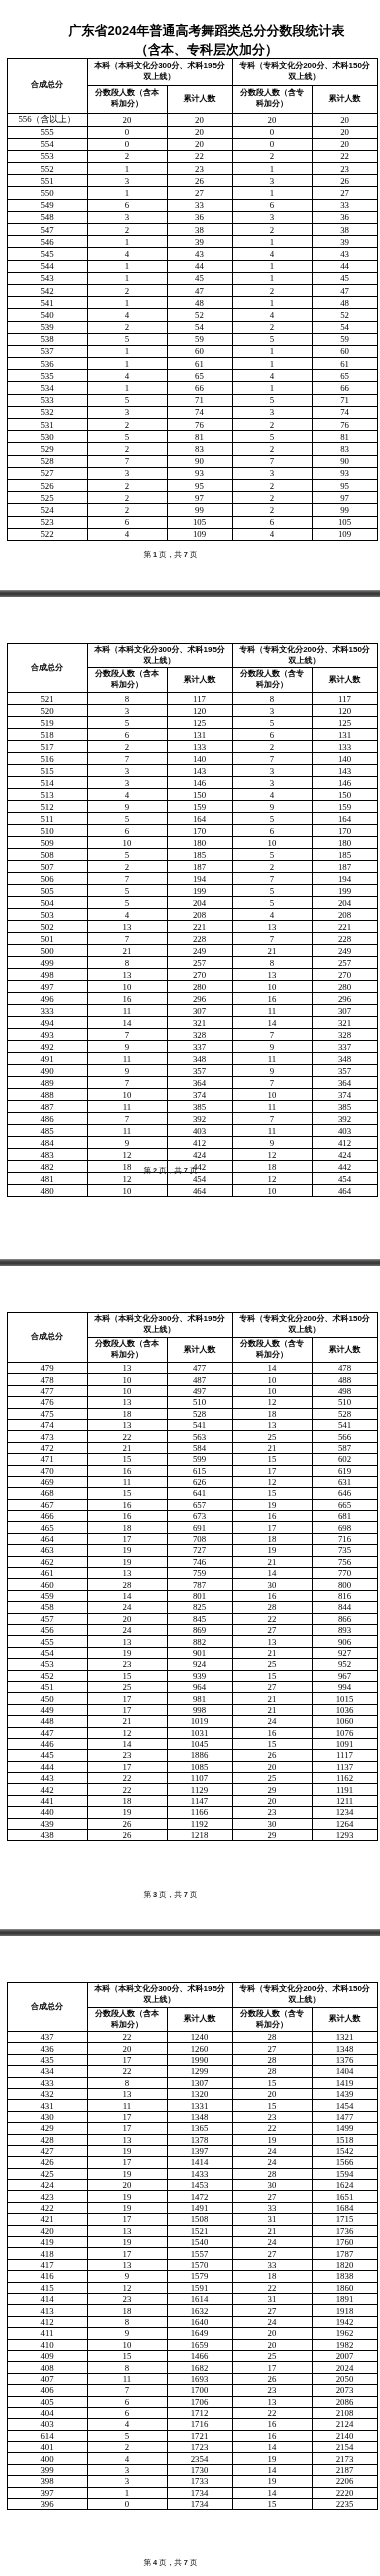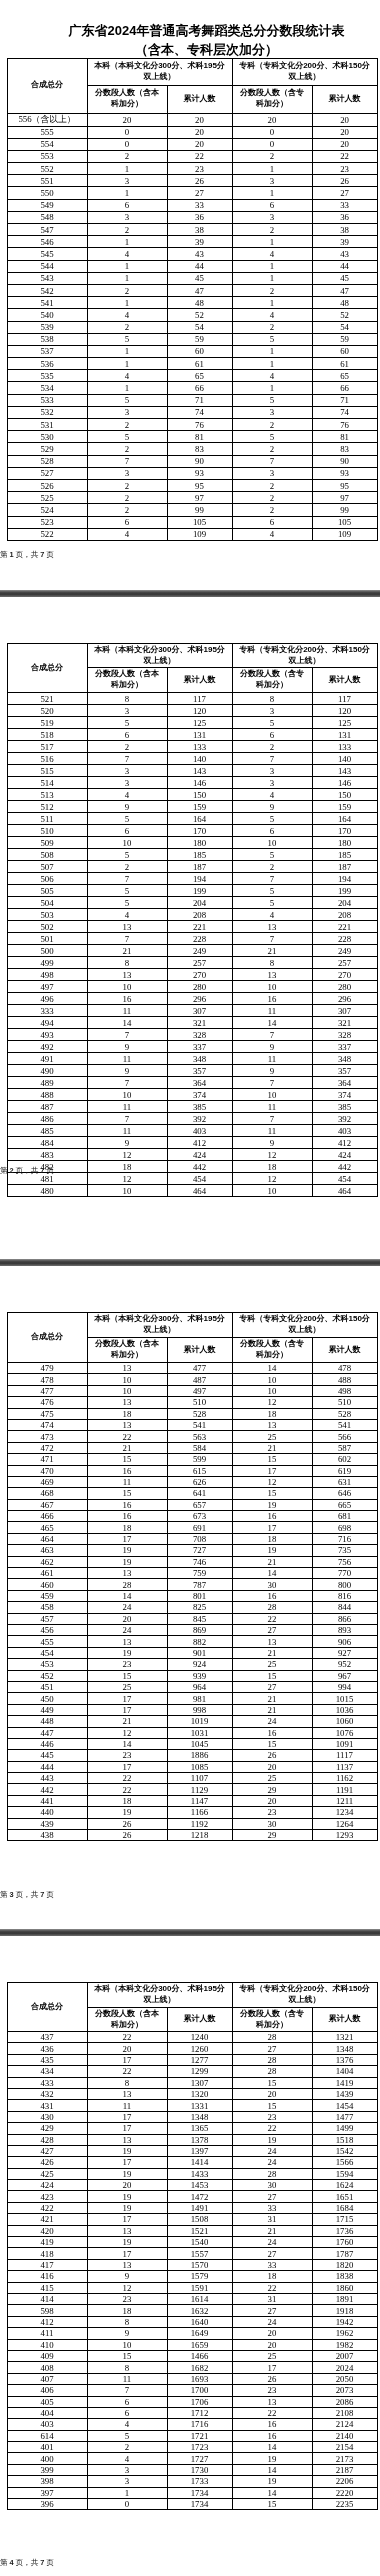--- a/index.html
+++ b/index.html
@@ -13,21 +13,21 @@
                border:1.2px solid #000;}
   .score-table th{font-family:"Liberation Sans","DejaVu Sans",sans-serif;font-weight:700;
                   font-size:8px;line-height:1.32;text-align:center;vertical-align:middle;
                   padding:0.6px 5.9px;border:1.2px solid #000;border-left-width:0.6px;border-right-width:0.6px;}
   .score-table td{font-family:"Liberation Serif","DejaVu Serif",serif;font-size:8.8px;
                   text-align:center;vertical-align:middle;padding:0 1.2px;
                   border:1.2px solid #000;border-left-width:0.6px;border-right-width:0.6px;}
   .score-table thead tr.group-row{height:var(--gh);}
   .score-table thead tr.sub-row{height:var(--sh);}
   .score-table tbody tr{height:var(--rh);}
-  .page-footer{position:absolute;left:0;width:341px;font-size:7.7px;
+  .page-footer{position:absolute;left:0;width:341px;text-align:center;font-size:7.7px;
                font-family:"Liberation Serif","DejaVu Serif",serif;color:#1a1a1a;}
   .page-footer .fnum{font-family:"Liberation Sans","DejaVu Sans",sans-serif;font-weight:700;
                      font-size:7.4px;padding:0 1.8px;}
   .page-separator{position:absolute;left:0;width:381px;height:7px;
                   background:linear-gradient(180deg,#909090 0%,#4a4a4a 30%,#343434 60%,#6e6e6e 100%);}
 </style>
 </head>
 <body>
 
 <div class="canvas">
@@ -992,21 +992,21 @@
         <tr>
           <td>436</td>
           <td>20</td>
           <td>1260</td>
           <td>27</td>
           <td>1348</td>
         </tr>
         <tr>
           <td>435</td>
           <td>17</td>
-          <td>1277</td>
+          <td>1990</td>
           <td>28</td>
           <td>1376</td>
         </tr>
         <tr>
           <td>434</td>
           <td>22</td>
           <td>1299</td>
           <td>28</td>
           <td>1404</td>
         </tr>
@@ -1144,21 +1144,21 @@
           <td>1860</td>
         </tr>
         <tr>
           <td>414</td>
           <td>23</td>
           <td>1614</td>
           <td>31</td>
           <td>1891</td>
         </tr>
         <tr>
-          <td>598</td>
+          <td>413</td>
           <td>18</td>
           <td>1632</td>
           <td>27</td>
           <td>1918</td>
         </tr>
         <tr>
           <td>412</td>
           <td>8</td>
           <td>1640</td>
           <td>24</td>
@@ -1237,21 +1237,21 @@
         <tr>
           <td>401</td>
           <td>2</td>
           <td>1723</td>
           <td>14</td>
           <td>2154</td>
         </tr>
         <tr>
           <td>400</td>
           <td>4</td>
-          <td>1727</td>
+          <td>2354</td>
           <td>19</td>
           <td>2173</td>
         </tr>
         <tr>
           <td>399</td>
           <td>3</td>
           <td>1730</td>
           <td>14</td>
           <td>2187</td>
         </tr>

